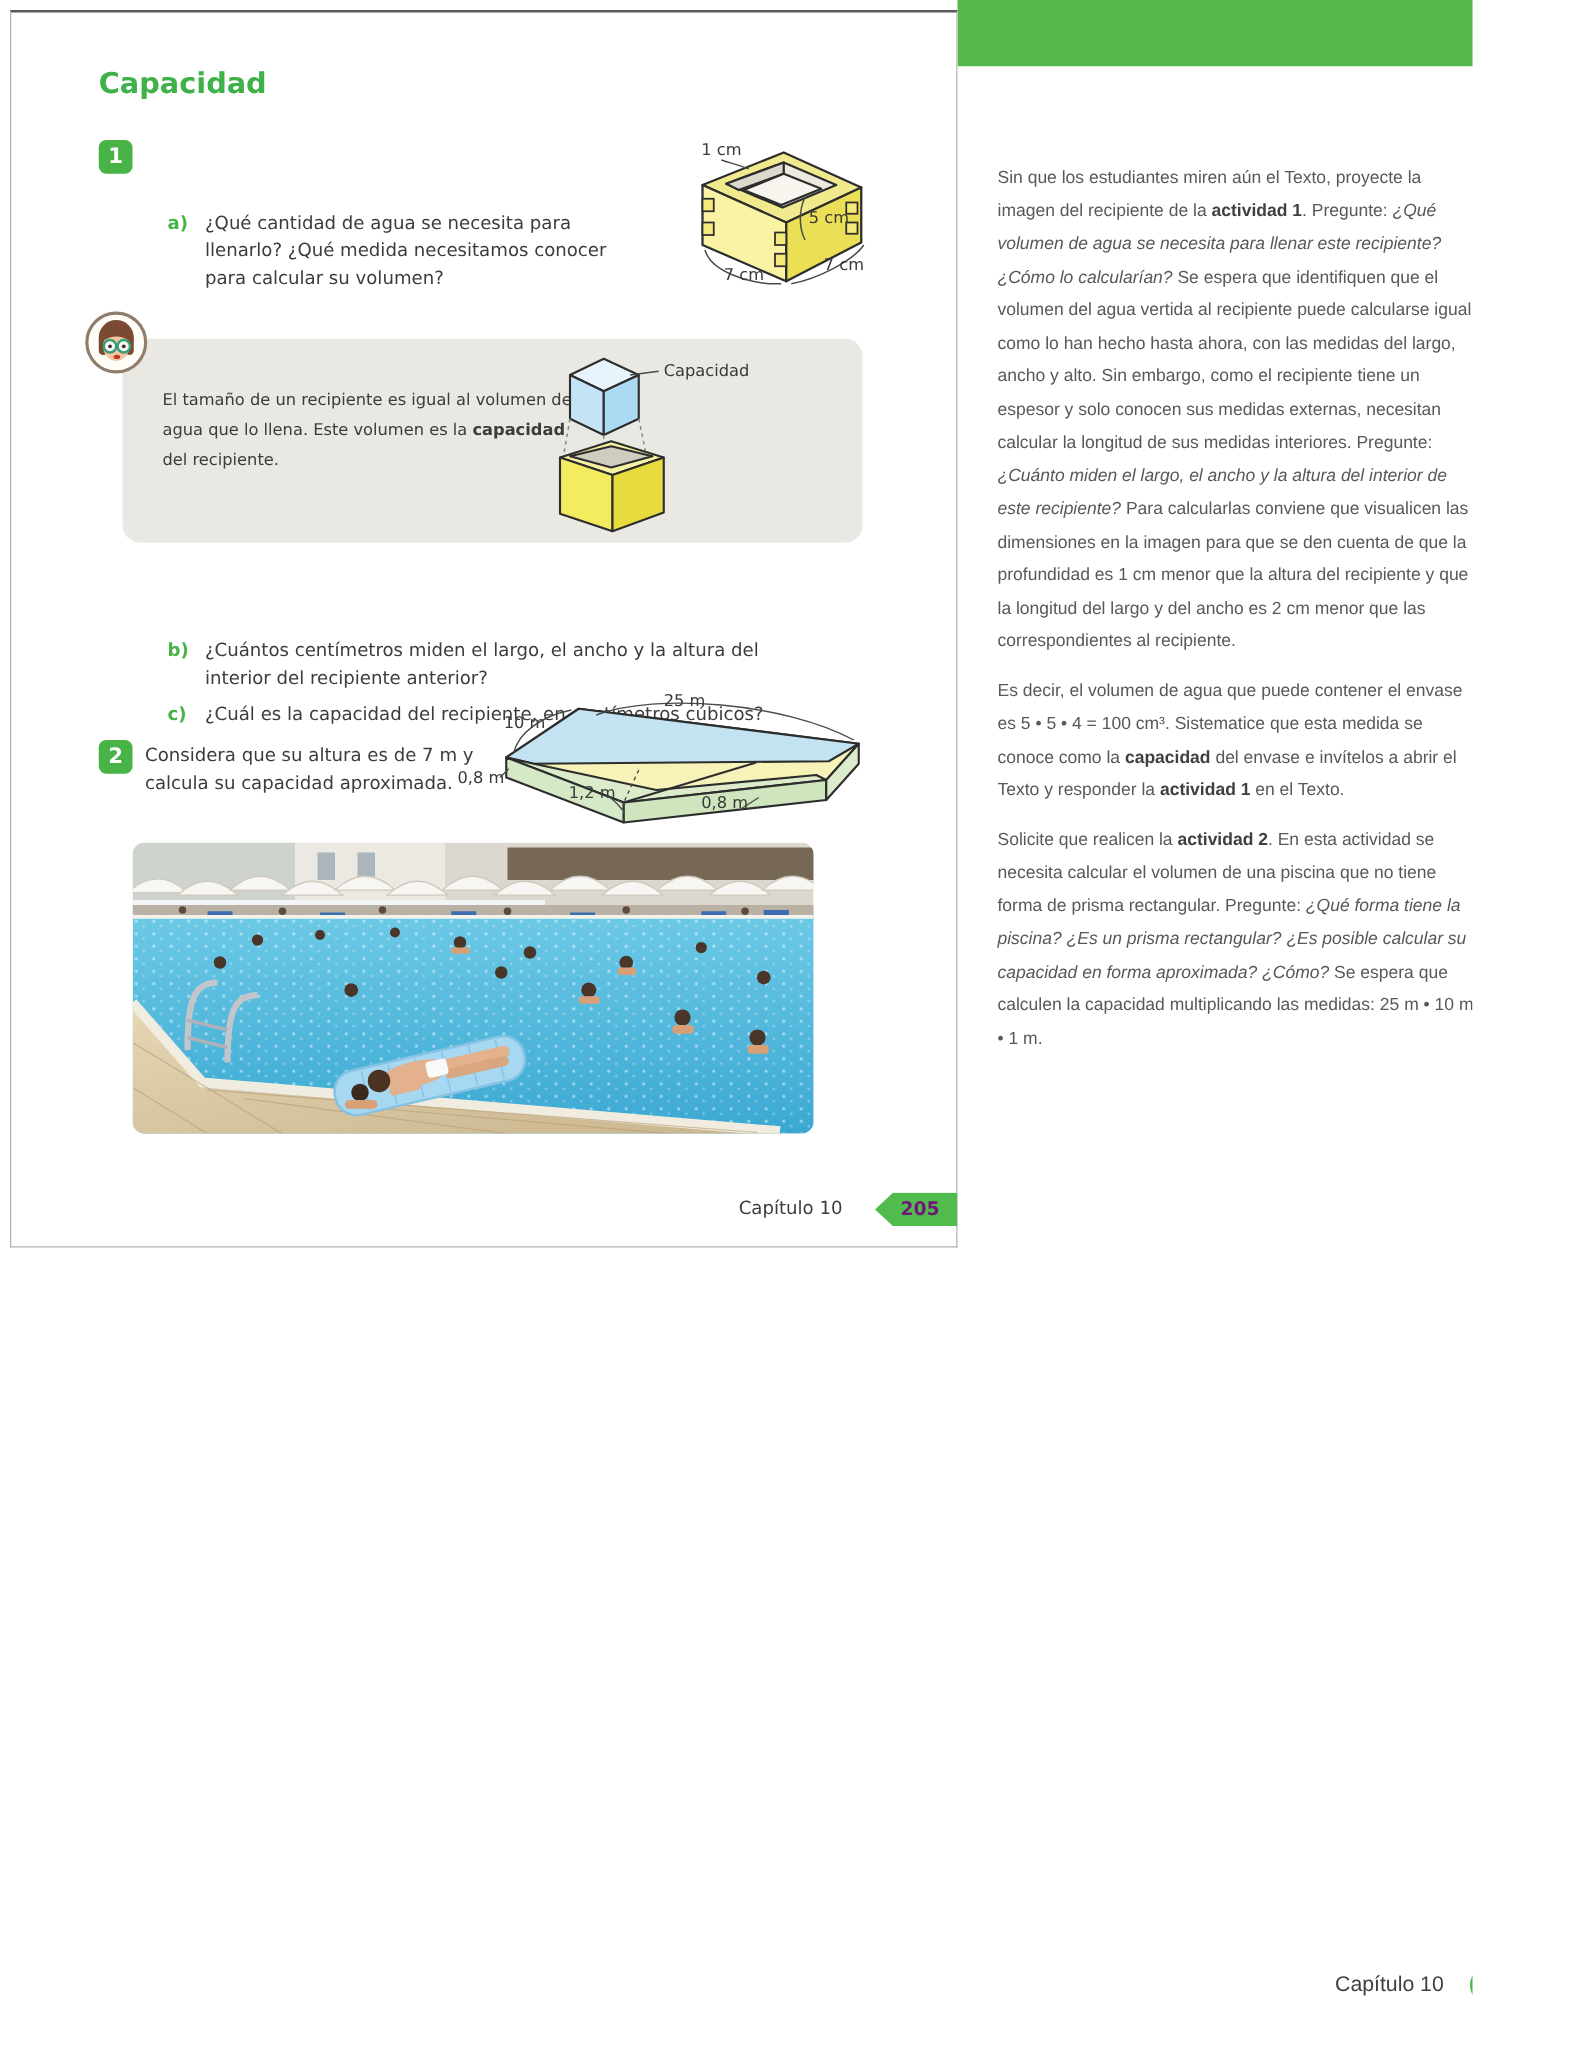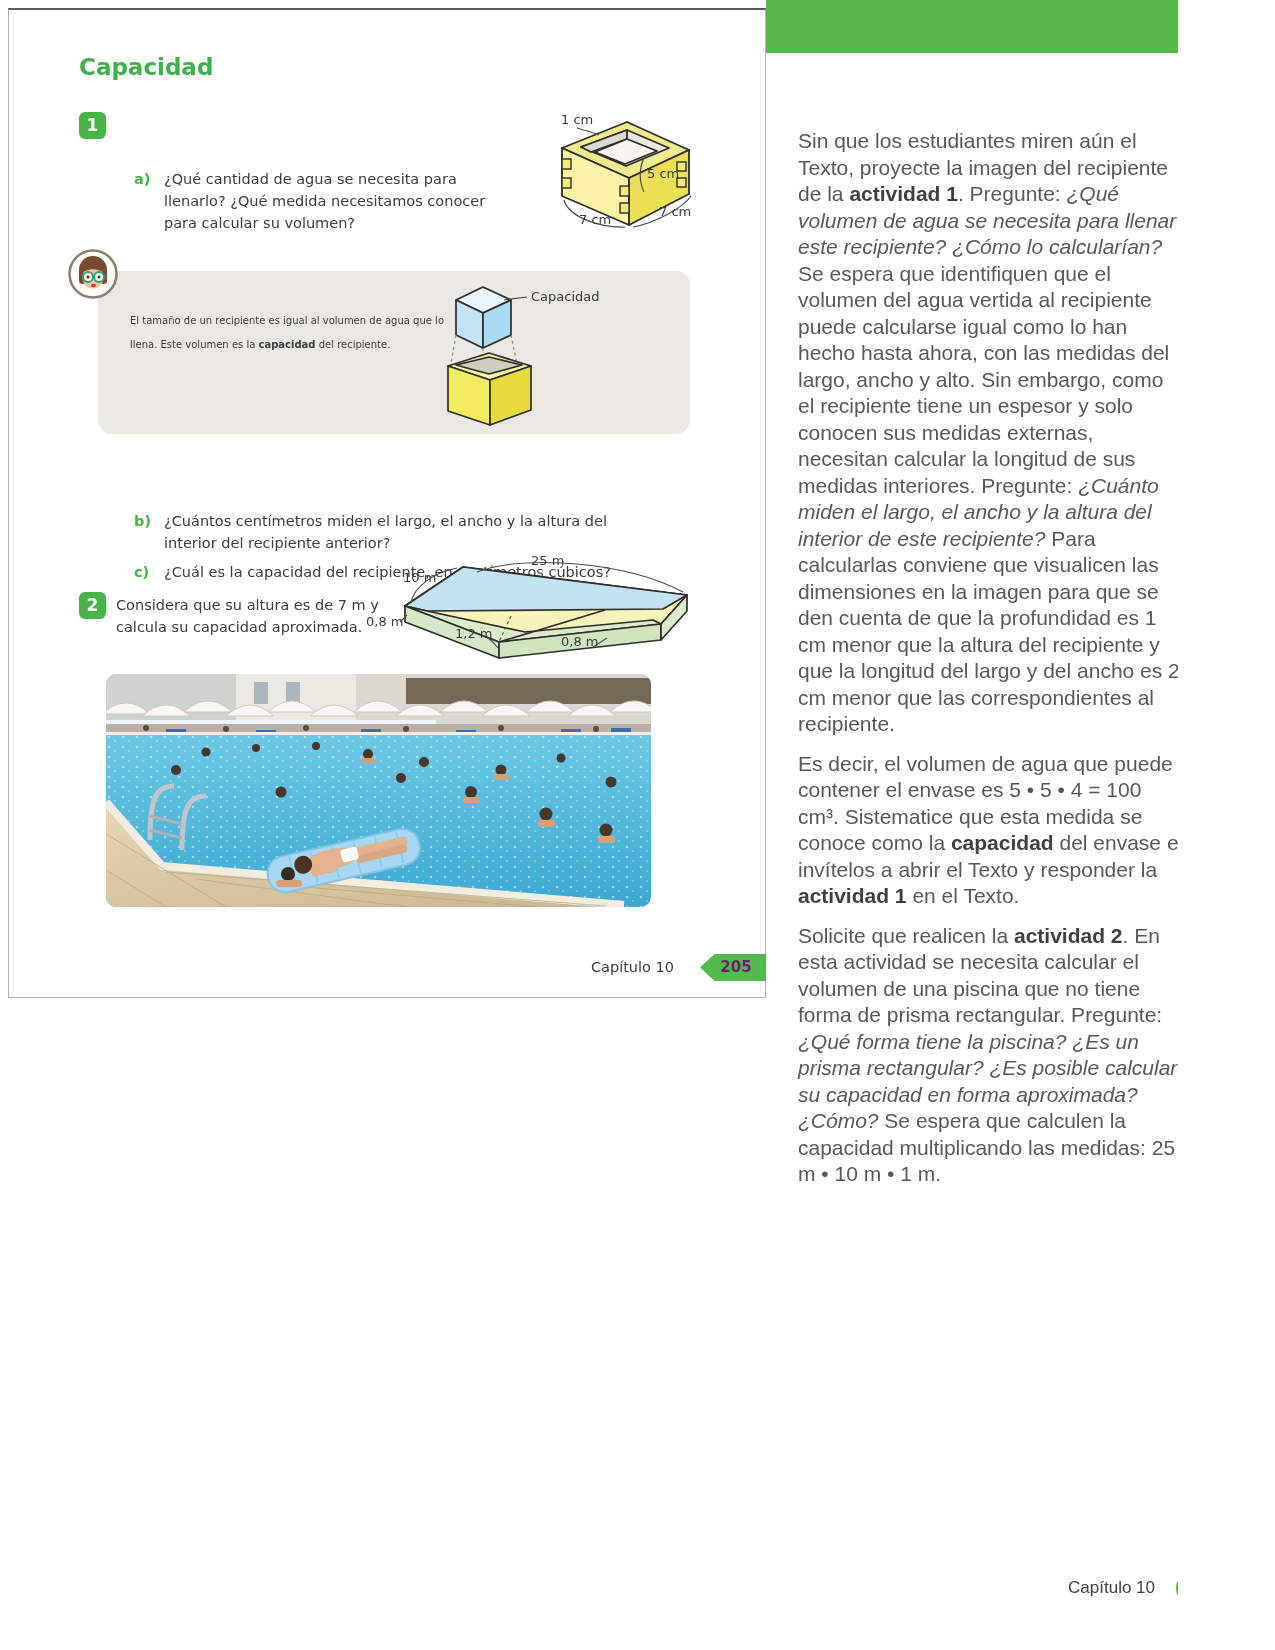--- a/index.html
+++ b/index.html
@@ -27,21 +27,21 @@
   .it-c{left:125px;top:551px;width:560px;}
   .sp-para{position:absolute;left:70px;top:446px;width:608px;}
   .act2-text{position:absolute;left:107px;top:584px;width:268px;}
   .act2-text div{margin-bottom:1px;}
 
   
   .avatar{position:absolute;left:58px;top:238px;width:52px;height:52px;z-index:3;}
   .callout{position:absolute;left:89px;top:261px;width:592px;height:163px;background:#e9e8e2;
            border-radius:14px;}
   .callout-text{position:absolute;left:32px;top:38px;width:340px;margin:0;
-                font-size:10px;line-height:24px;}
+                font-size:13px;line-height:24px;}
   .run-b{font-weight:bold;}
   .run-i{font-style:italic;}
 
   .box-diagram{position:absolute;left:538px;top:96px;}
   .capacity-diagram{position:absolute;left:410px;top:260px;z-index:2;}
   .pool-diagram{position:absolute;left:356px;top:542px;}
 
   .photo-wrap{position:absolute;left:97px;top:664px;width:545px;height:233px;border-radius:10px;
               overflow:hidden;}
 
@@ -51,21 +51,21 @@
   .sp-page-tag{position:absolute;left:691px;top:944px;width:66px;height:27px;background:#52bb4d;
                clip-path:polygon(0 50%,22% 0,100% 0,100% 100%,22% 100%);
                color:#701a75;font-weight:bold;font-size:15px;text-align:center;line-height:27px;
                padding-left:6px;box-sizing:border-box;}
 
   
   .gestion-header{position:absolute;left:798px;top:84px;width:388px;height:33px;background:#7492a9;
                   border-radius:9px;color:#fff;font-family:"Liberation Sans",sans-serif;
                   font-size:19px;font-weight:bold;text-align:center;line-height:33px;}
   .teacher-body{position:absolute;left:798px;top:128px;width:384px;
-                font-family:"Liberation Sans",sans-serif;font-size:21px;line-height:26.5px;
+                font-family:"Liberation Sans",sans-serif;font-size:14px;line-height:26.5px;
                 color:#57585a;}
   .teacher-body p{margin:0 0 13px 0;}
   .teacher-body .run-b{color:#3e3f42;}
 
   
   .bf-chap{position:absolute;left:1000px;top:1578px;width:155px;text-align:right;
            font-family:"Liberation Sans",sans-serif;font-size:17px;color:#3f4042;}
   .bf-pill{position:absolute;left:1176px;top:1573px;width:96px;height:30px;background:#4db848;
            border-radius:15px;color:#fff;font-family:"Liberation Sans",sans-serif;font-size:14px;
            text-align:center;line-height:30px;}

